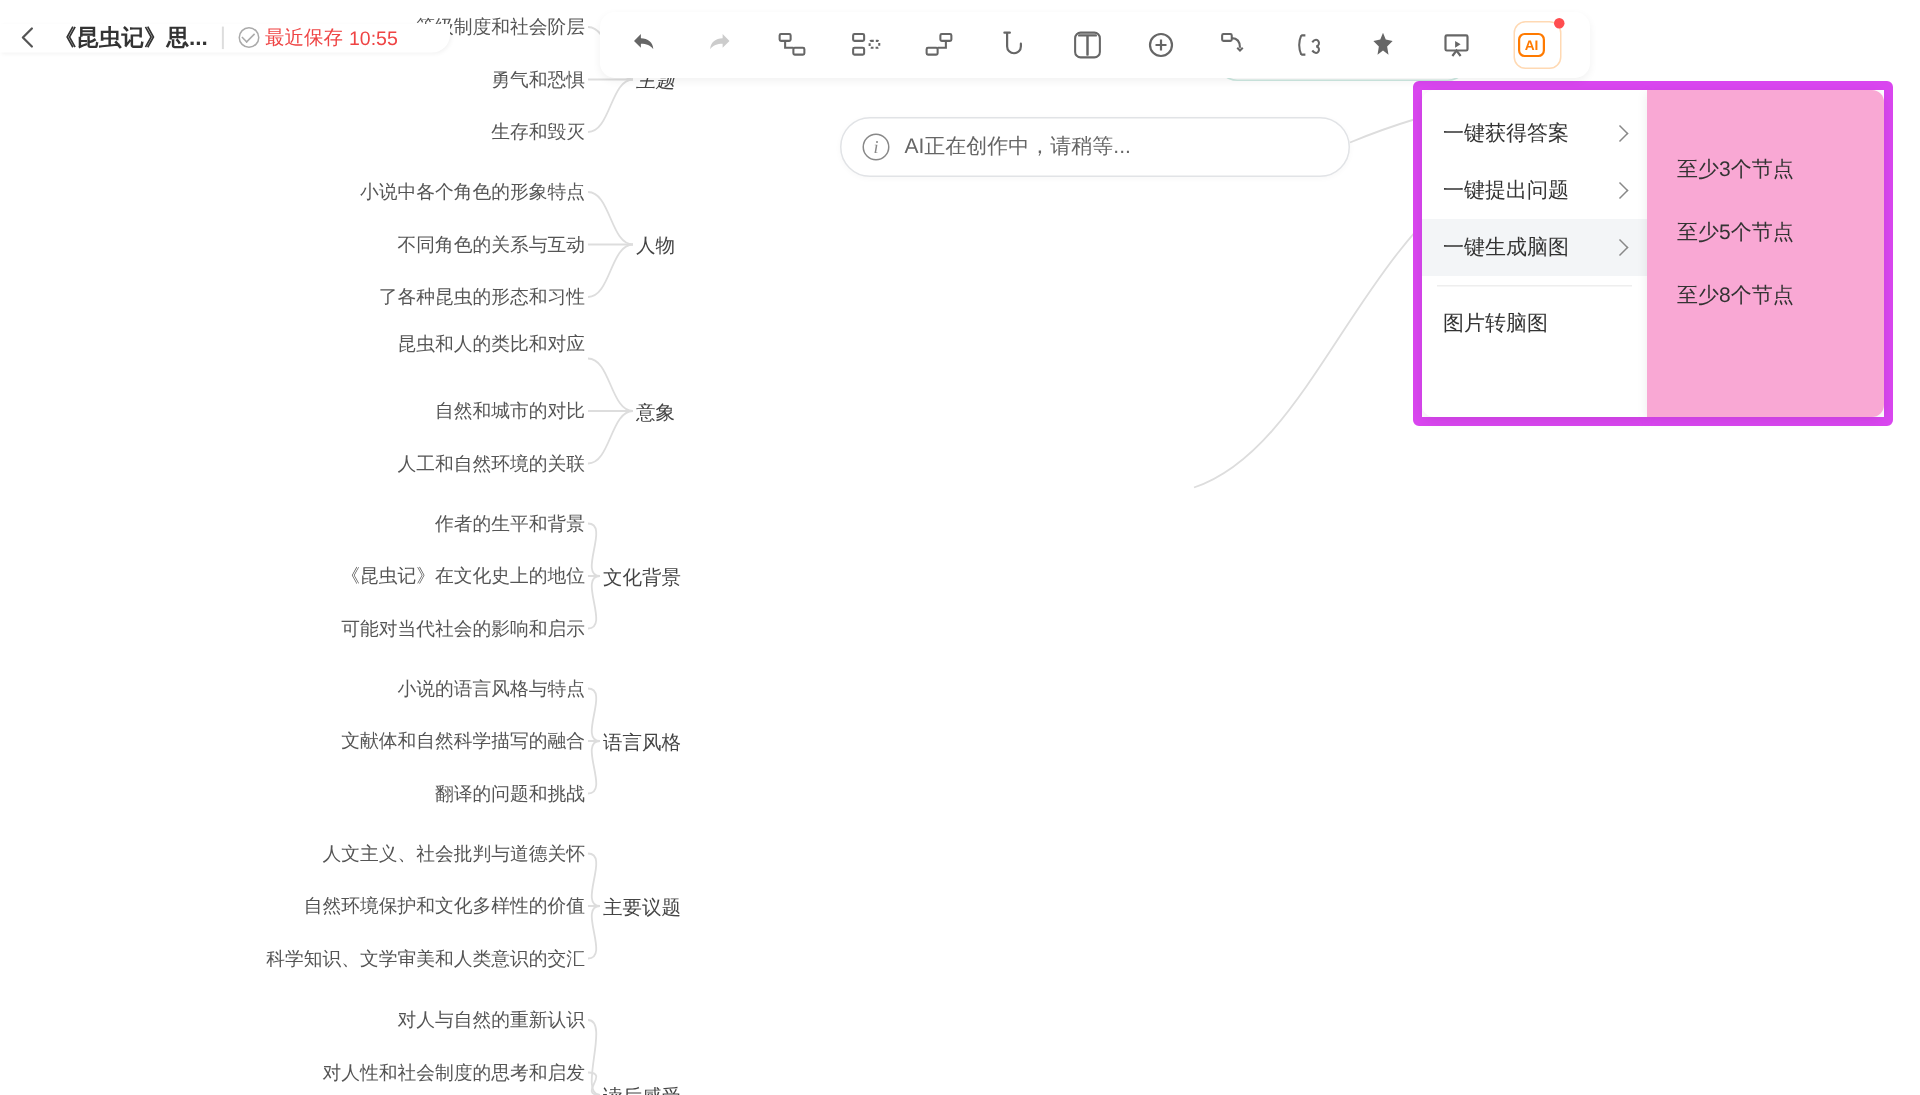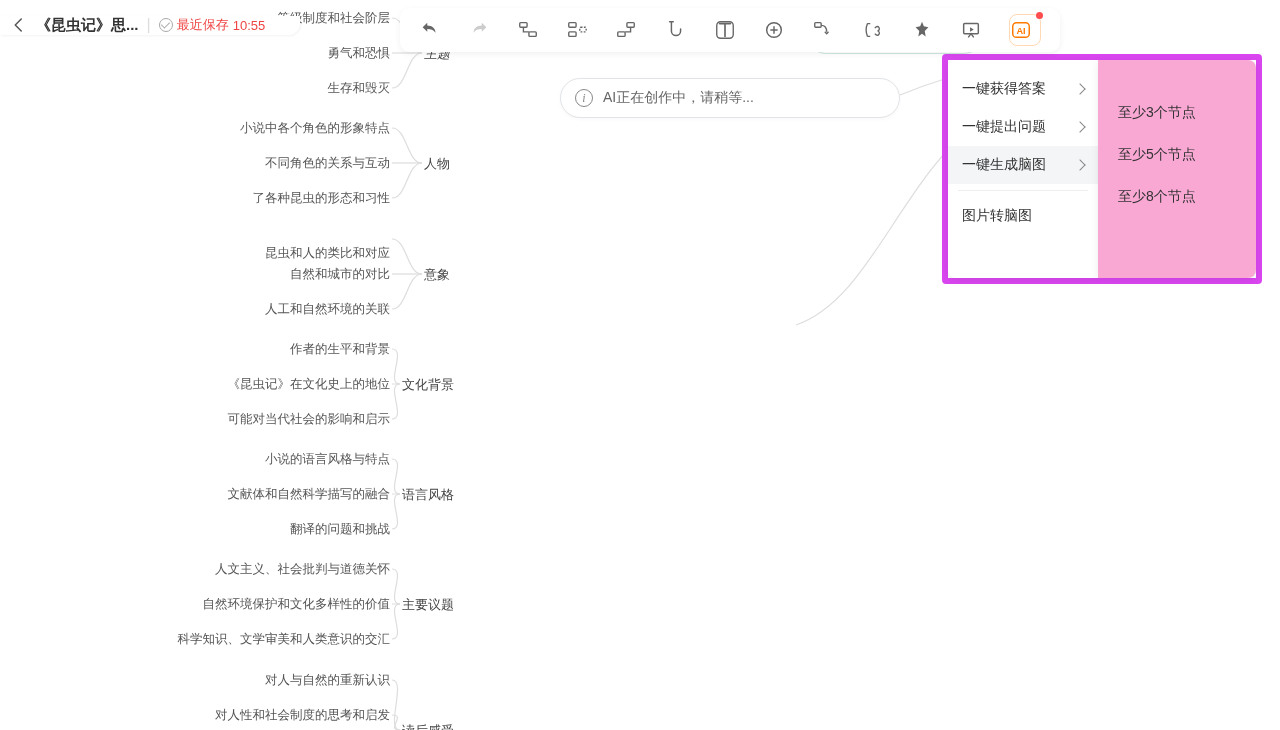--- a/index.html
+++ b/index.html
@@ -95,21 +95,21 @@
   <div id="mm-holder">
       <div class="mm-parent" style="left: 424px; top: 45px; font-style: italic;">主题</div>
       <div class="mm-node" style="right: 890px; top: 10px;">等级制度和社会阶层</div>
       <div class="mm-node" style="right: 890px; top: 45px;">勇气和恐惧</div>
       <div class="mm-node" style="right: 890px; top: 80px;">生存和毁灭</div>
       <div class="mm-parent" style="left: 424px; top: 155px;">人物</div>
       <div class="mm-node" style="right: 890px; top: 120px;">小说中各个角色的形象特点</div>
       <div class="mm-node" style="right: 890px; top: 155px;">不同角色的关系与互动</div>
       <div class="mm-node" style="right: 890px; top: 190px;">了各种昆虫的形态和习性</div>
       <div class="mm-parent" style="left: 424px; top: 266px;">意象</div>
-      <div class="mm-node" style="right: 890px; top: 245px;">昆虫和人的类比和对应</div>
+      <div class="mm-node" style="right: 890px; top: 221px;">昆虫和人的类比和对应</div>
       <div class="mm-node" style="right: 890px; top: 266px;">自然和城市的对比</div>
       <div class="mm-node" style="right: 890px; top: 301px;">人工和自然环境的关联</div>
       <div class="mm-parent" style="left: 402px; top: 376px;">文化背景</div>
       <div class="mm-node" style="right: 890px; top: 341px;">作者的生平和背景</div>
       <div class="mm-node" style="right: 890px; top: 376px;">《昆虫记》在文化史上的地位</div>
       <div class="mm-node" style="right: 890px; top: 411px;">可能对当代社会的影响和启示</div>
       <div class="mm-parent" style="left: 402px; top: 486px;">语言风格</div>
       <div class="mm-node" style="right: 890px; top: 451px;">小说的语言风格与特点</div>
       <div class="mm-node" style="right: 890px; top: 486px;">文献体和自然科学描写的融合</div>
       <div class="mm-node" style="right: 890px; top: 521px;">翻译的问题和挑战</div>

